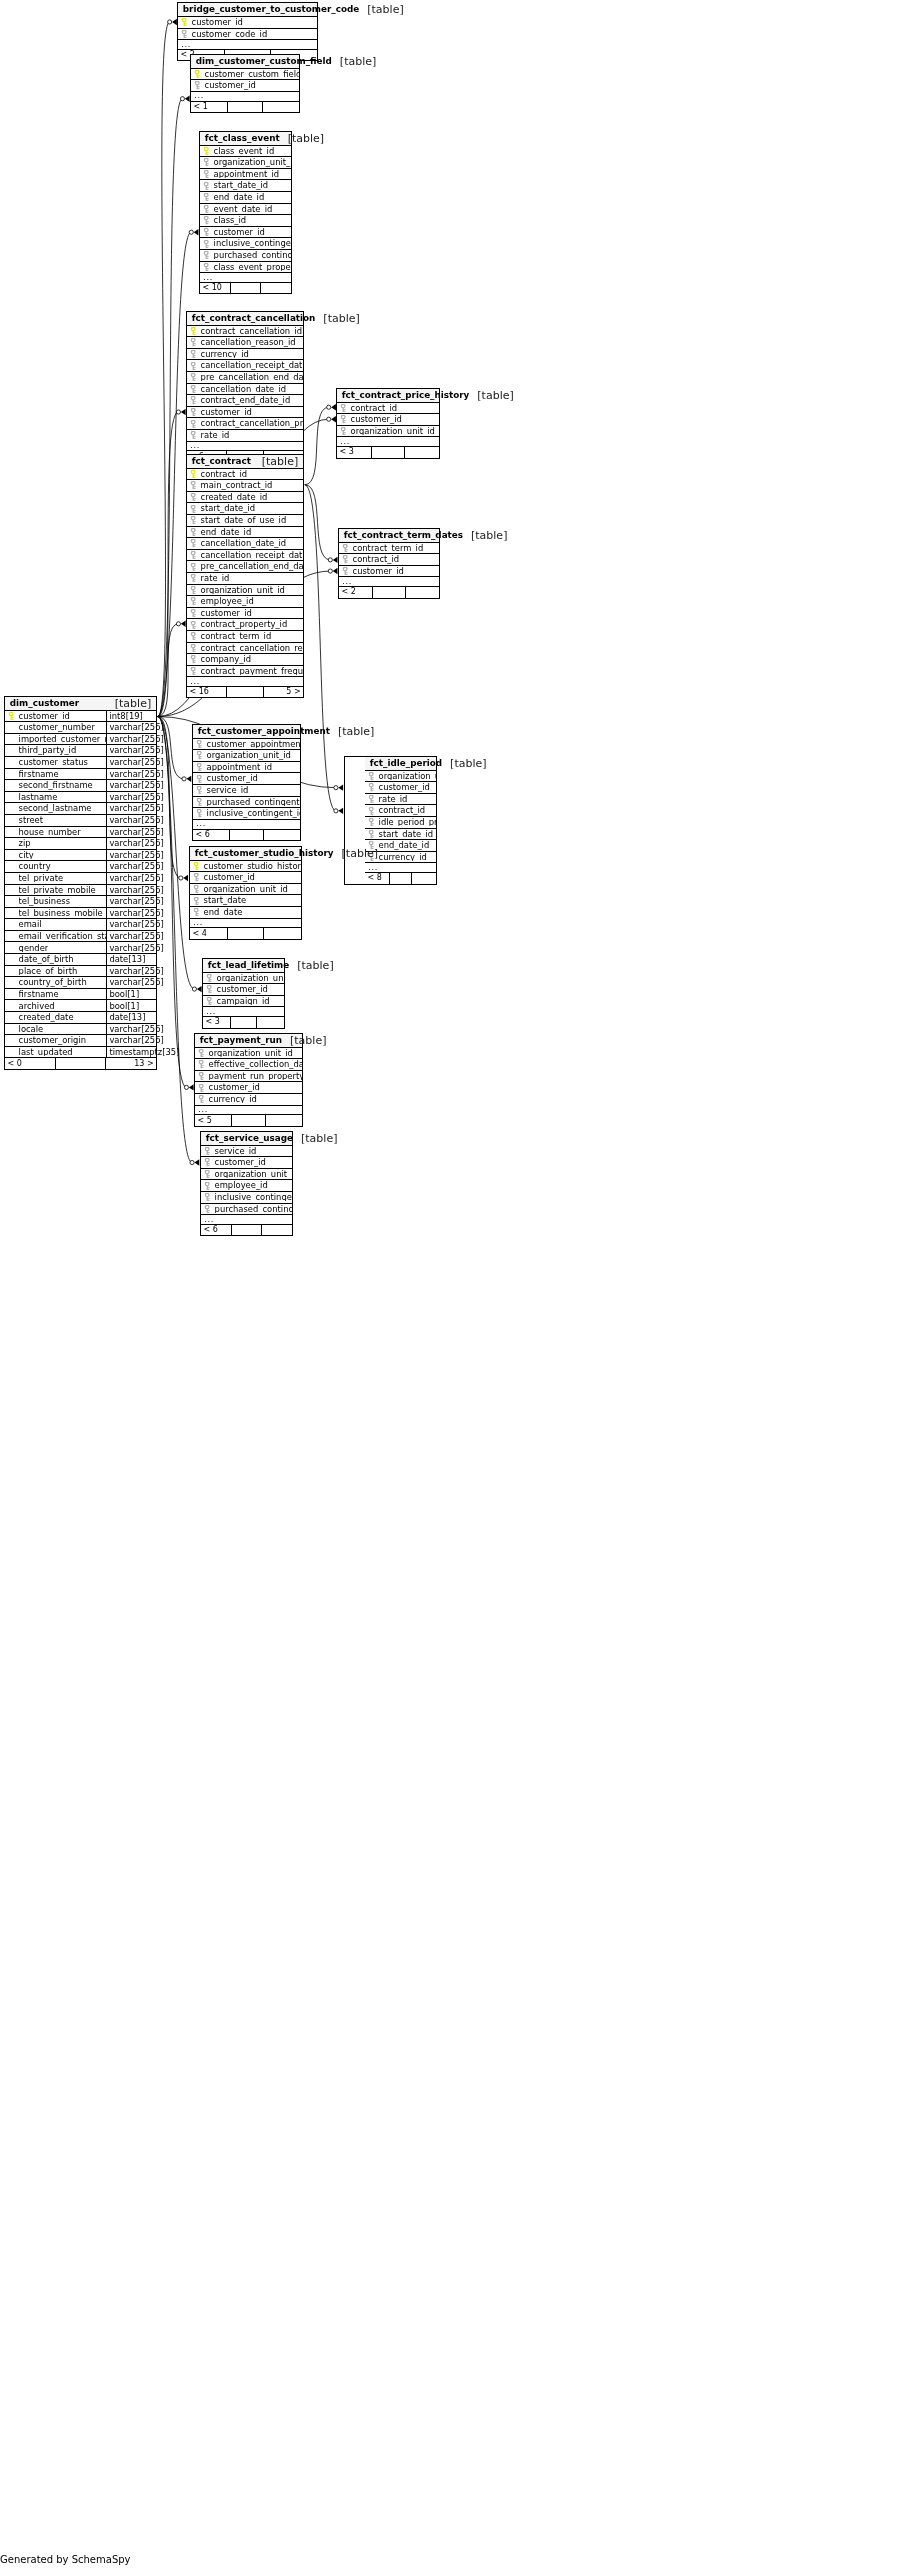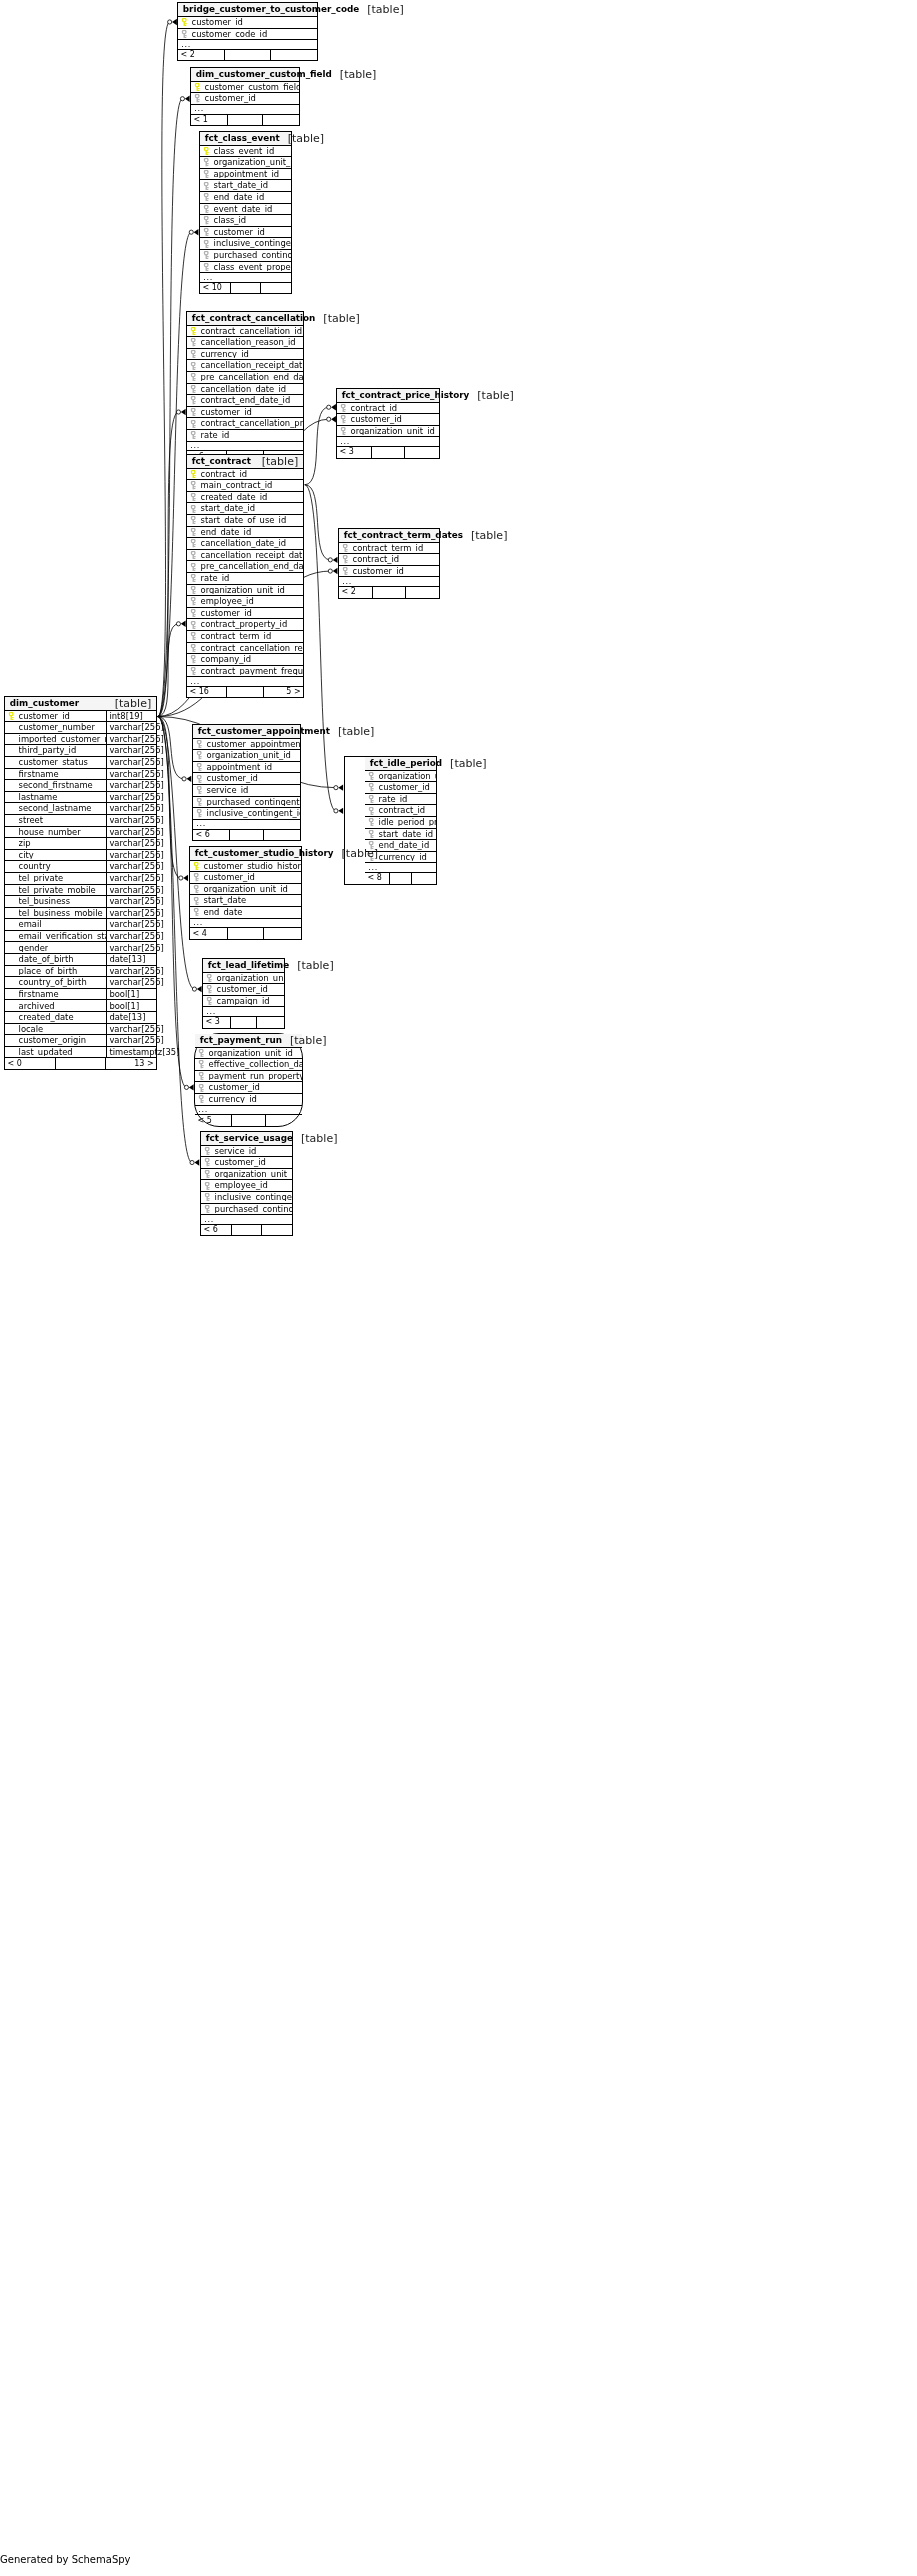--- a/index.html
+++ b/index.html
@@ -268,21 +268,21 @@
             <span class="lbl">customer_code_id</span>
           </div>
         </div>
         <div class="row-ellipsis">...</div>
         <div class="tbl-foot">
           <div class="foot-l">&lt; 2</div>
           <div class="foot-m"></div>
           <div class="foot-r"></div>
         </div>
       </div>
-      <div class="table-box" style="left: 190px; top: 67px; width: 110px;">
+      <div class="table-box" style="left: 190px; top: 54px; width: 110px;">
         <div class="tbl-head">
           <span class="tname">dim_customer_custom_field</span>
           <span class="ttype">[table]</span>
         </div>
         <div class="tbl-row">
           <div class="col-name">
             <span class="key">
               <svg width="7.2" height="8.8" viewBox="0 0 9 11">
                 <circle cx="4" cy="2.6" r="2.3" fill="none" stroke="#e8e800" stroke-width="1.6"></circle>
                 <rect x="3.2" y="4.4" width="1.7" height="6" fill="#e8e800"></rect>
@@ -1526,21 +1526,21 @@
             <span class="lbl">campaign_id</span>
           </div>
         </div>
         <div class="row-ellipsis">...</div>
         <div class="tbl-foot">
           <div class="foot-l">&lt; 3</div>
           <div class="foot-m"></div>
           <div class="foot-r"></div>
         </div>
       </div>
-      <div class="table-box" style="left: 194px; top: 1033px; width: 109px; border-radius: 25px;">
+      <div class="table-box" style="left: 194px; top: 1033px; width: 109px;">
         <div class="tbl-head">
           <span class="tname">fct_payment_run</span>
           <span class="ttype">[table]</span>
         </div>
         <div class="tbl-row">
           <div class="col-name">
             <span class="key">
               <svg width="7.2" height="8.8" viewBox="0 0 9 11">
                 <circle cx="4" cy="2.6" r="2.3" fill="none" stroke="#b0b0b0" stroke-width="1.6"></circle>
                 <rect x="3.2" y="4.4" width="1.7" height="6" fill="#b0b0b0"></rect>

